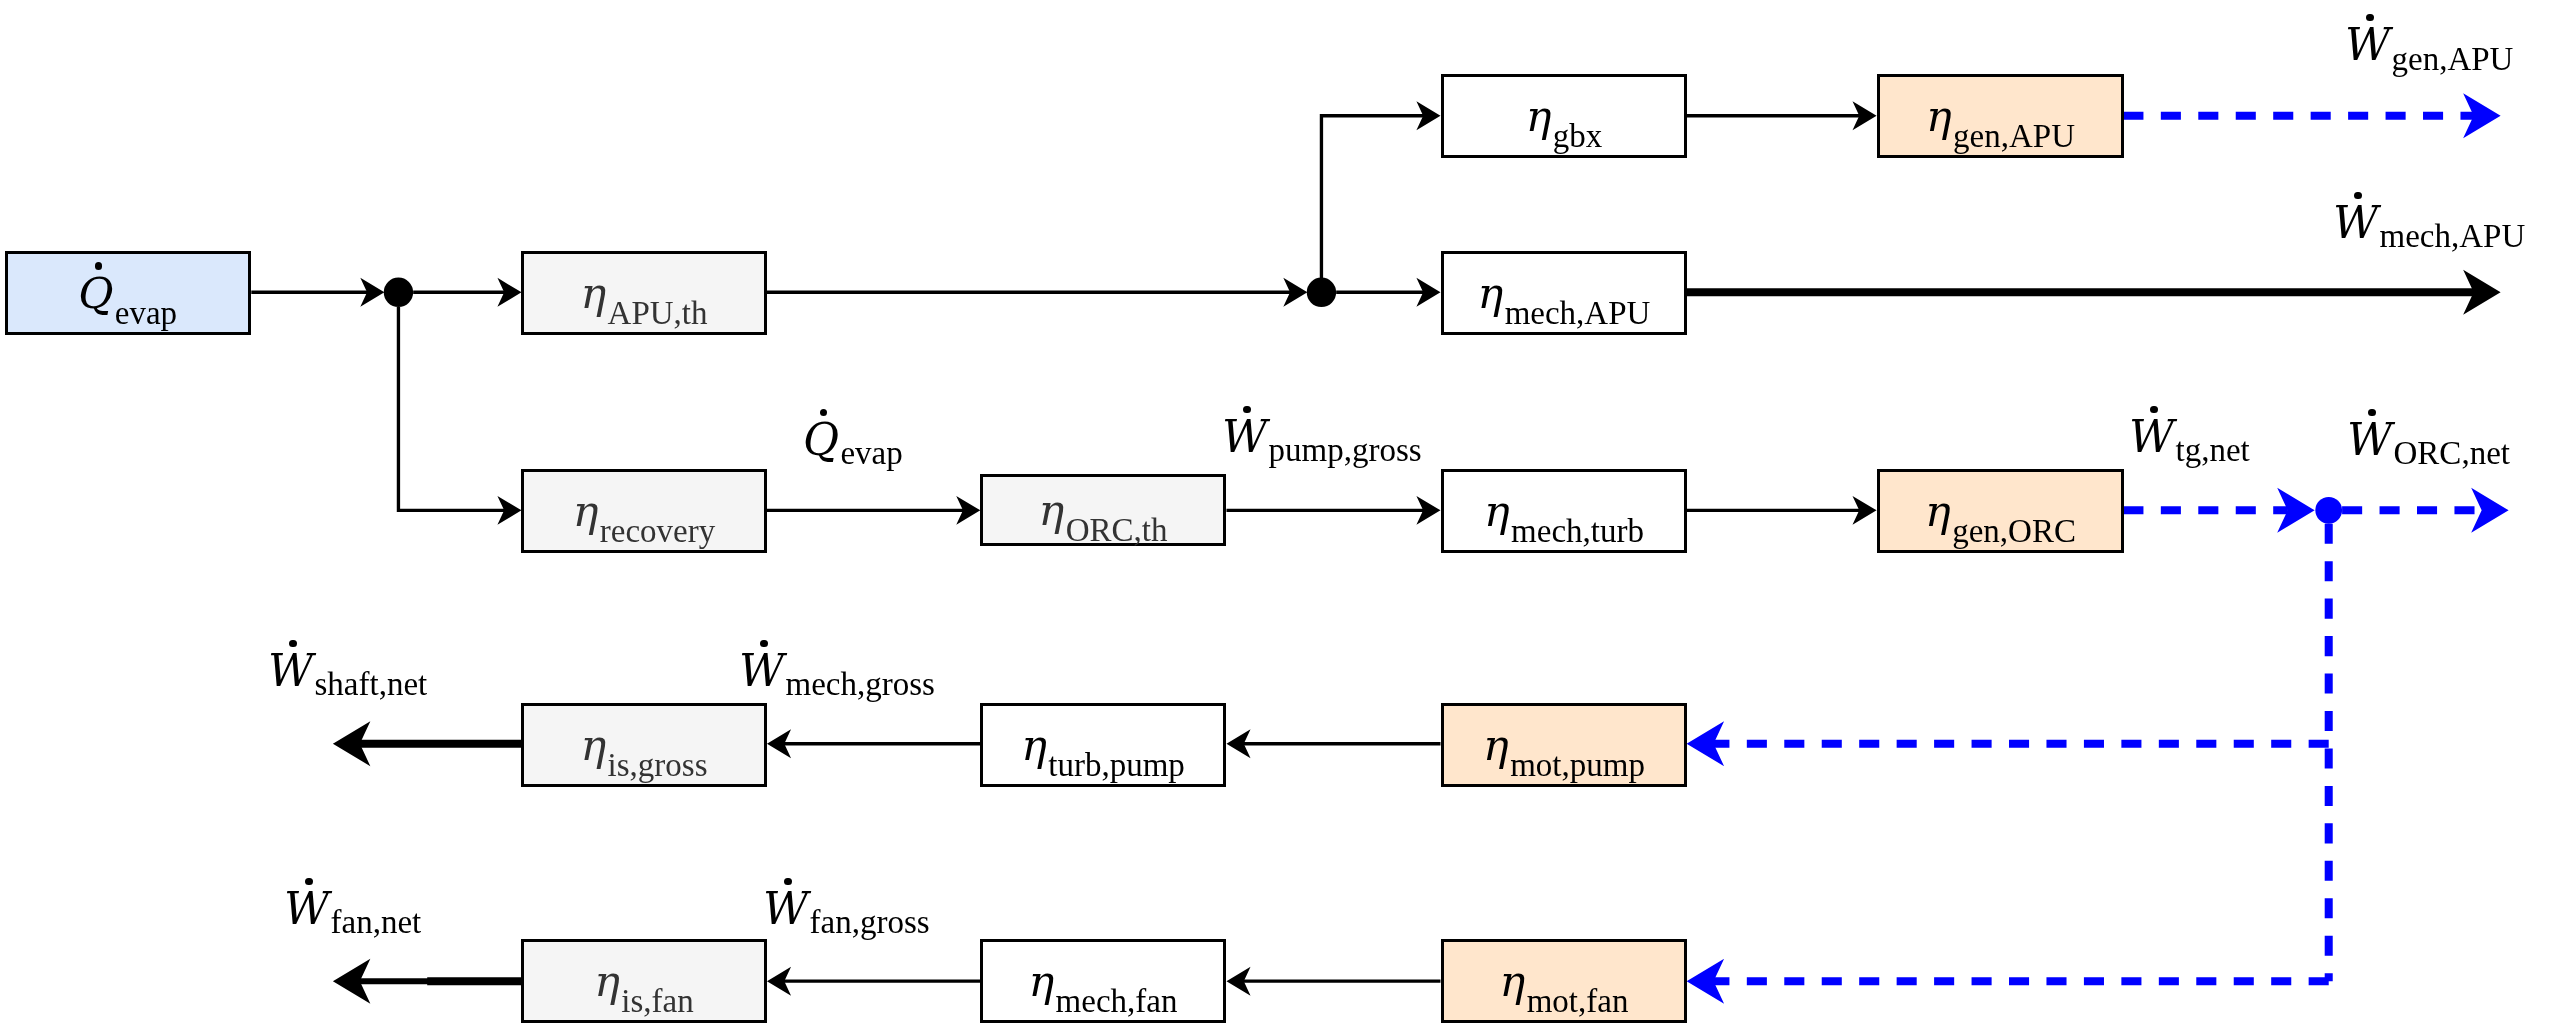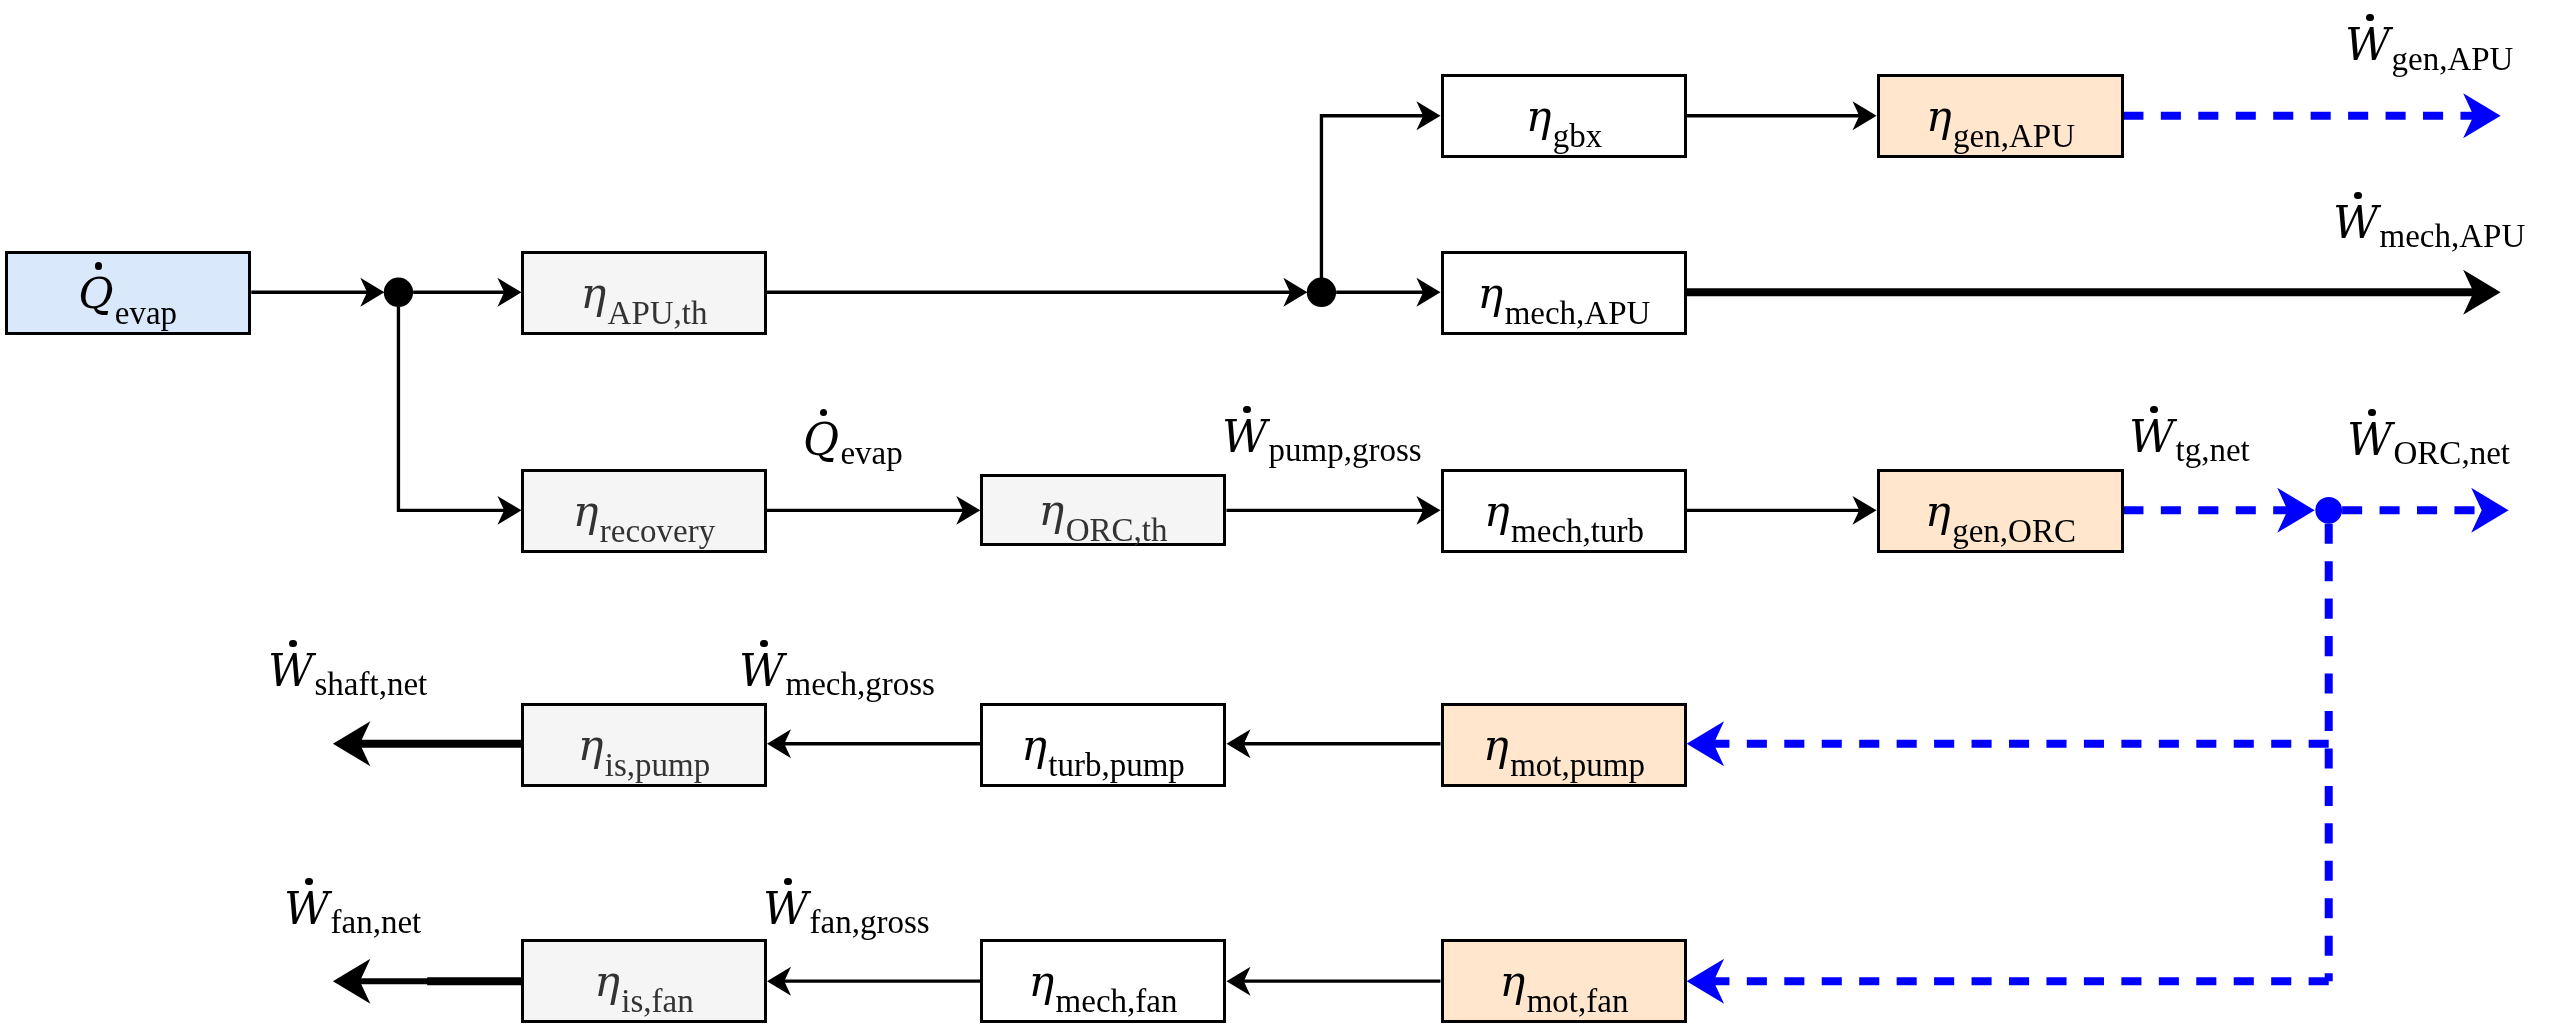--- a/index.html
+++ b/index.html
@@ -114,21 +114,21 @@
 <div class="box white" style="left:1441px;top:469px;width:246px;height:84px;">
   <span class="sym">η</span>
     <span class="sub">mech,turb</span>
 </div>
 <div class="box orange" style="left:1877px;top:469px;width:247px;height:84px;">
   <span class="sym">η</span>
     <span class="sub">gen,ORC</span>
 </div>
 <div class="box grey" style="left:521px;top:703px;width:246px;height:84px;">
   <span class="sym">η</span>
-    <span class="sub">is,pump</span>
+    <span class="sub">is,gross</span>
 </div>
 <div class="box white" style="left:980px;top:703px;width:246px;height:84px;">
   <span class="sym">η</span>
     <span class="sub">turb,pump</span>
 </div>
 <div class="box orange" style="left:1441px;top:703px;width:246px;height:84px;">
   <span class="sym">η</span>
     <span class="sub">mot,pump</span>
 </div>
 <div class="box grey" style="left:521px;top:939px;width:246px;height:84px;">

